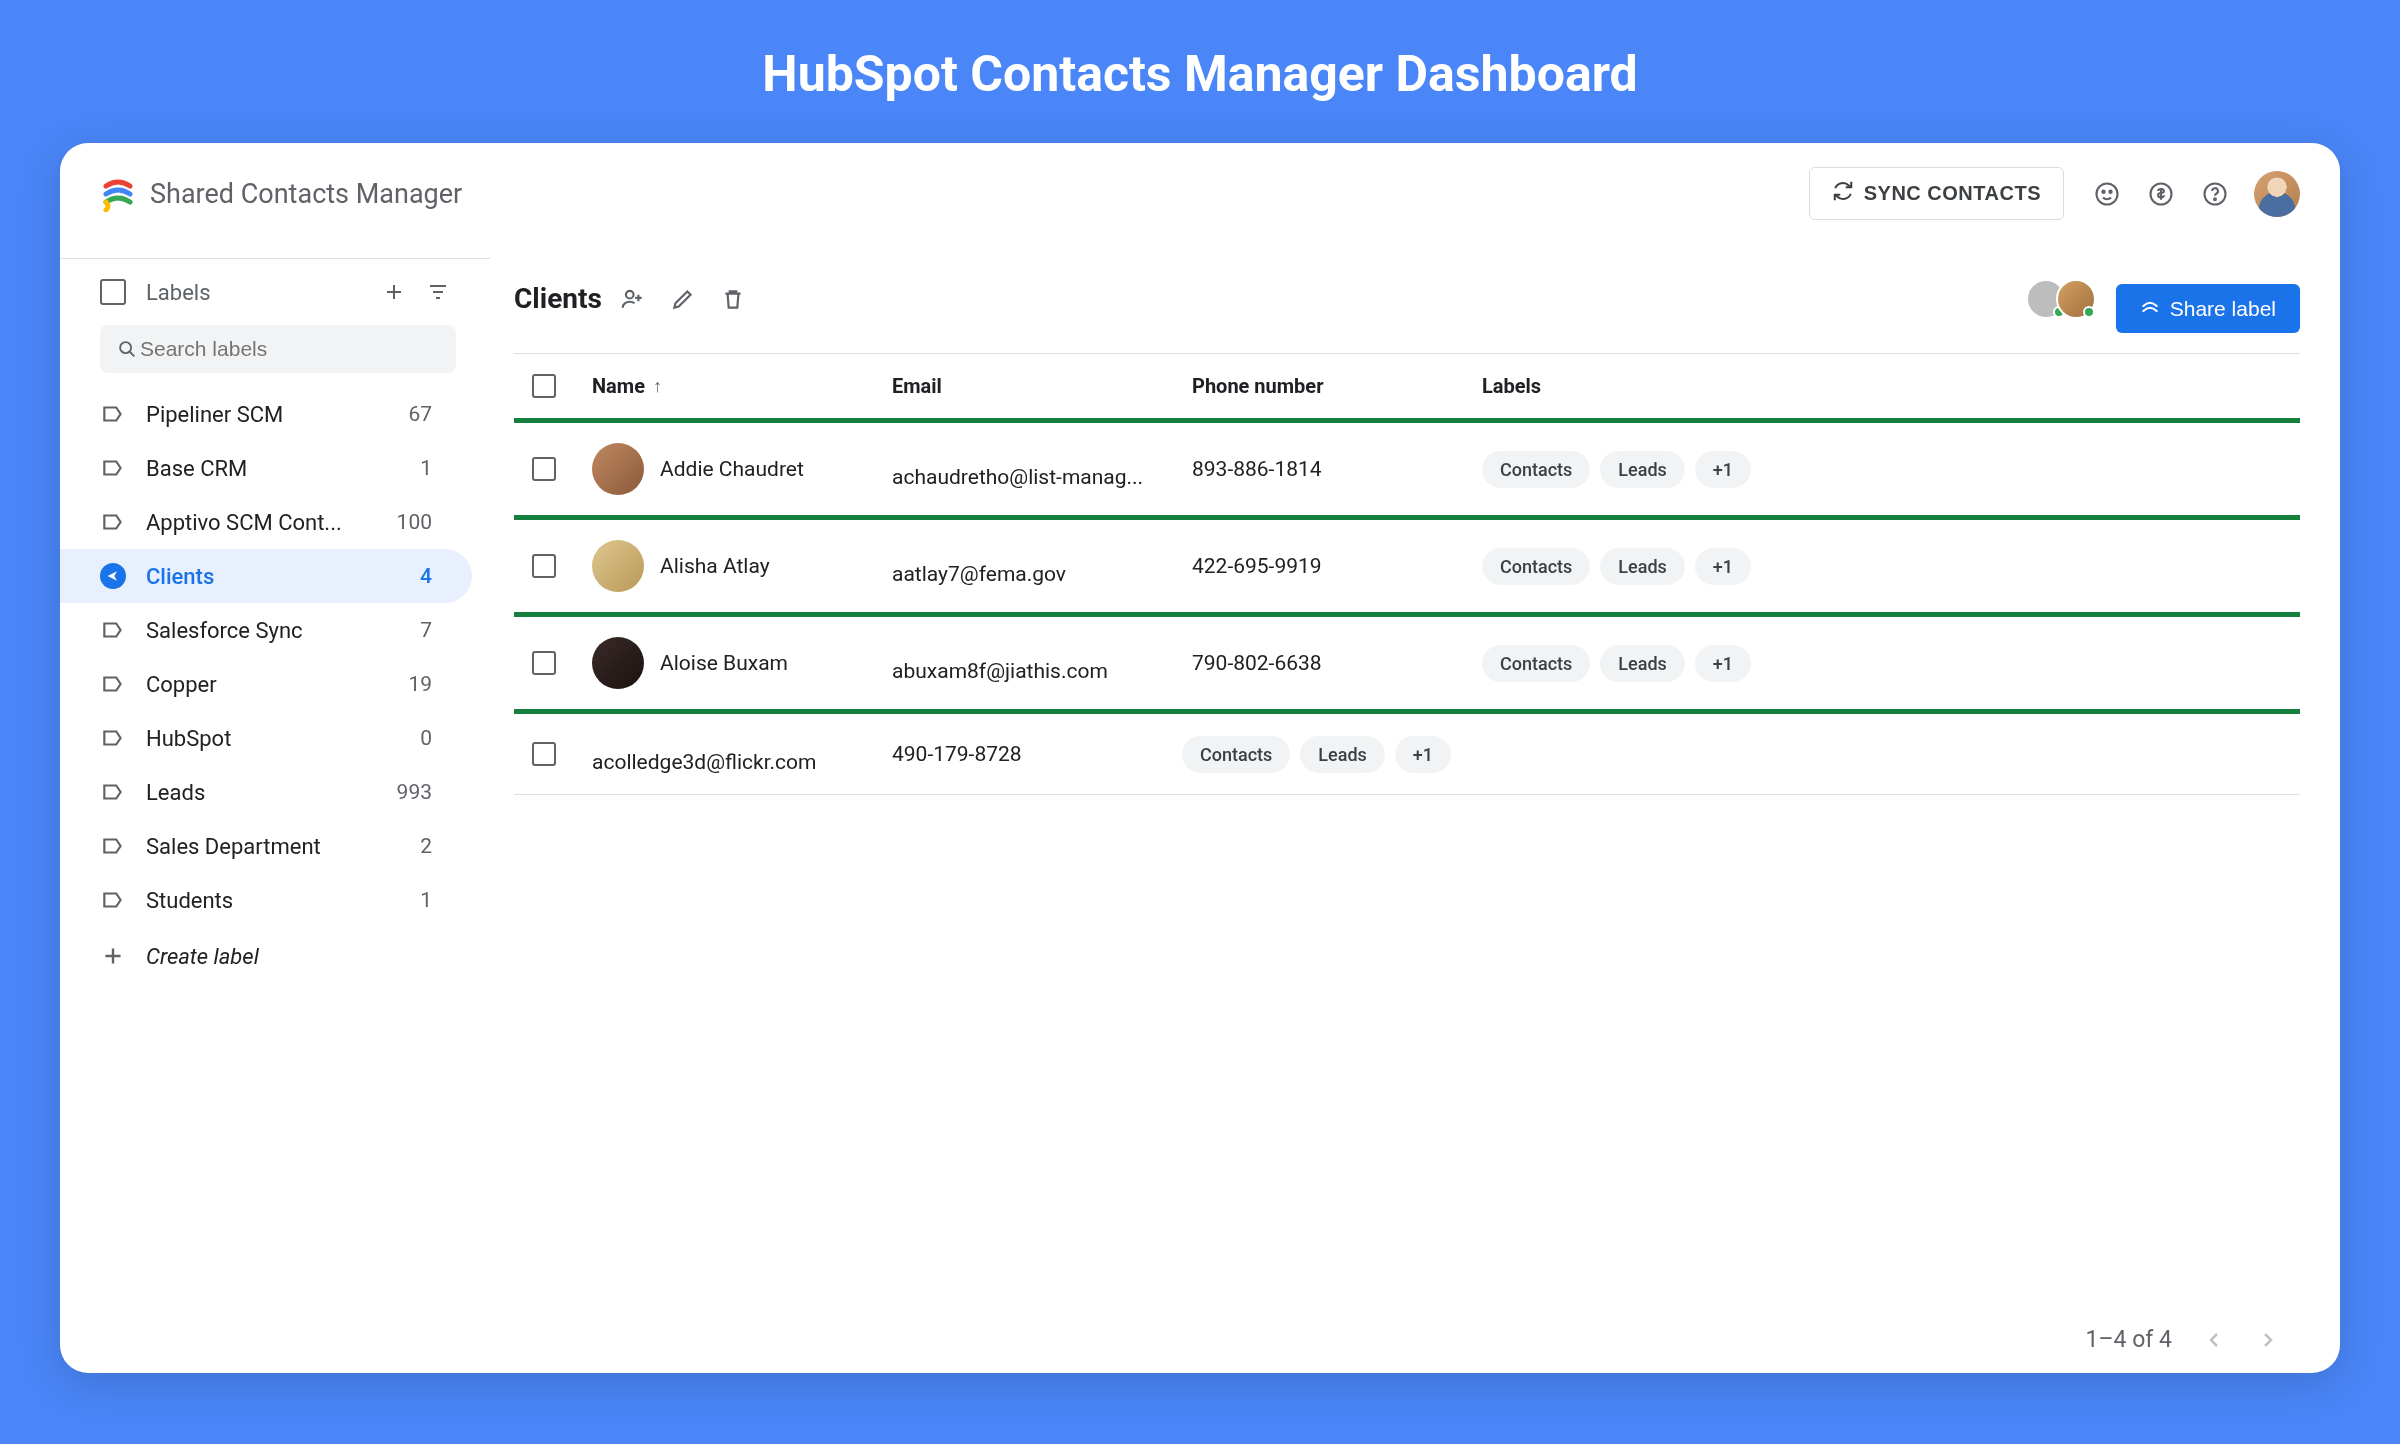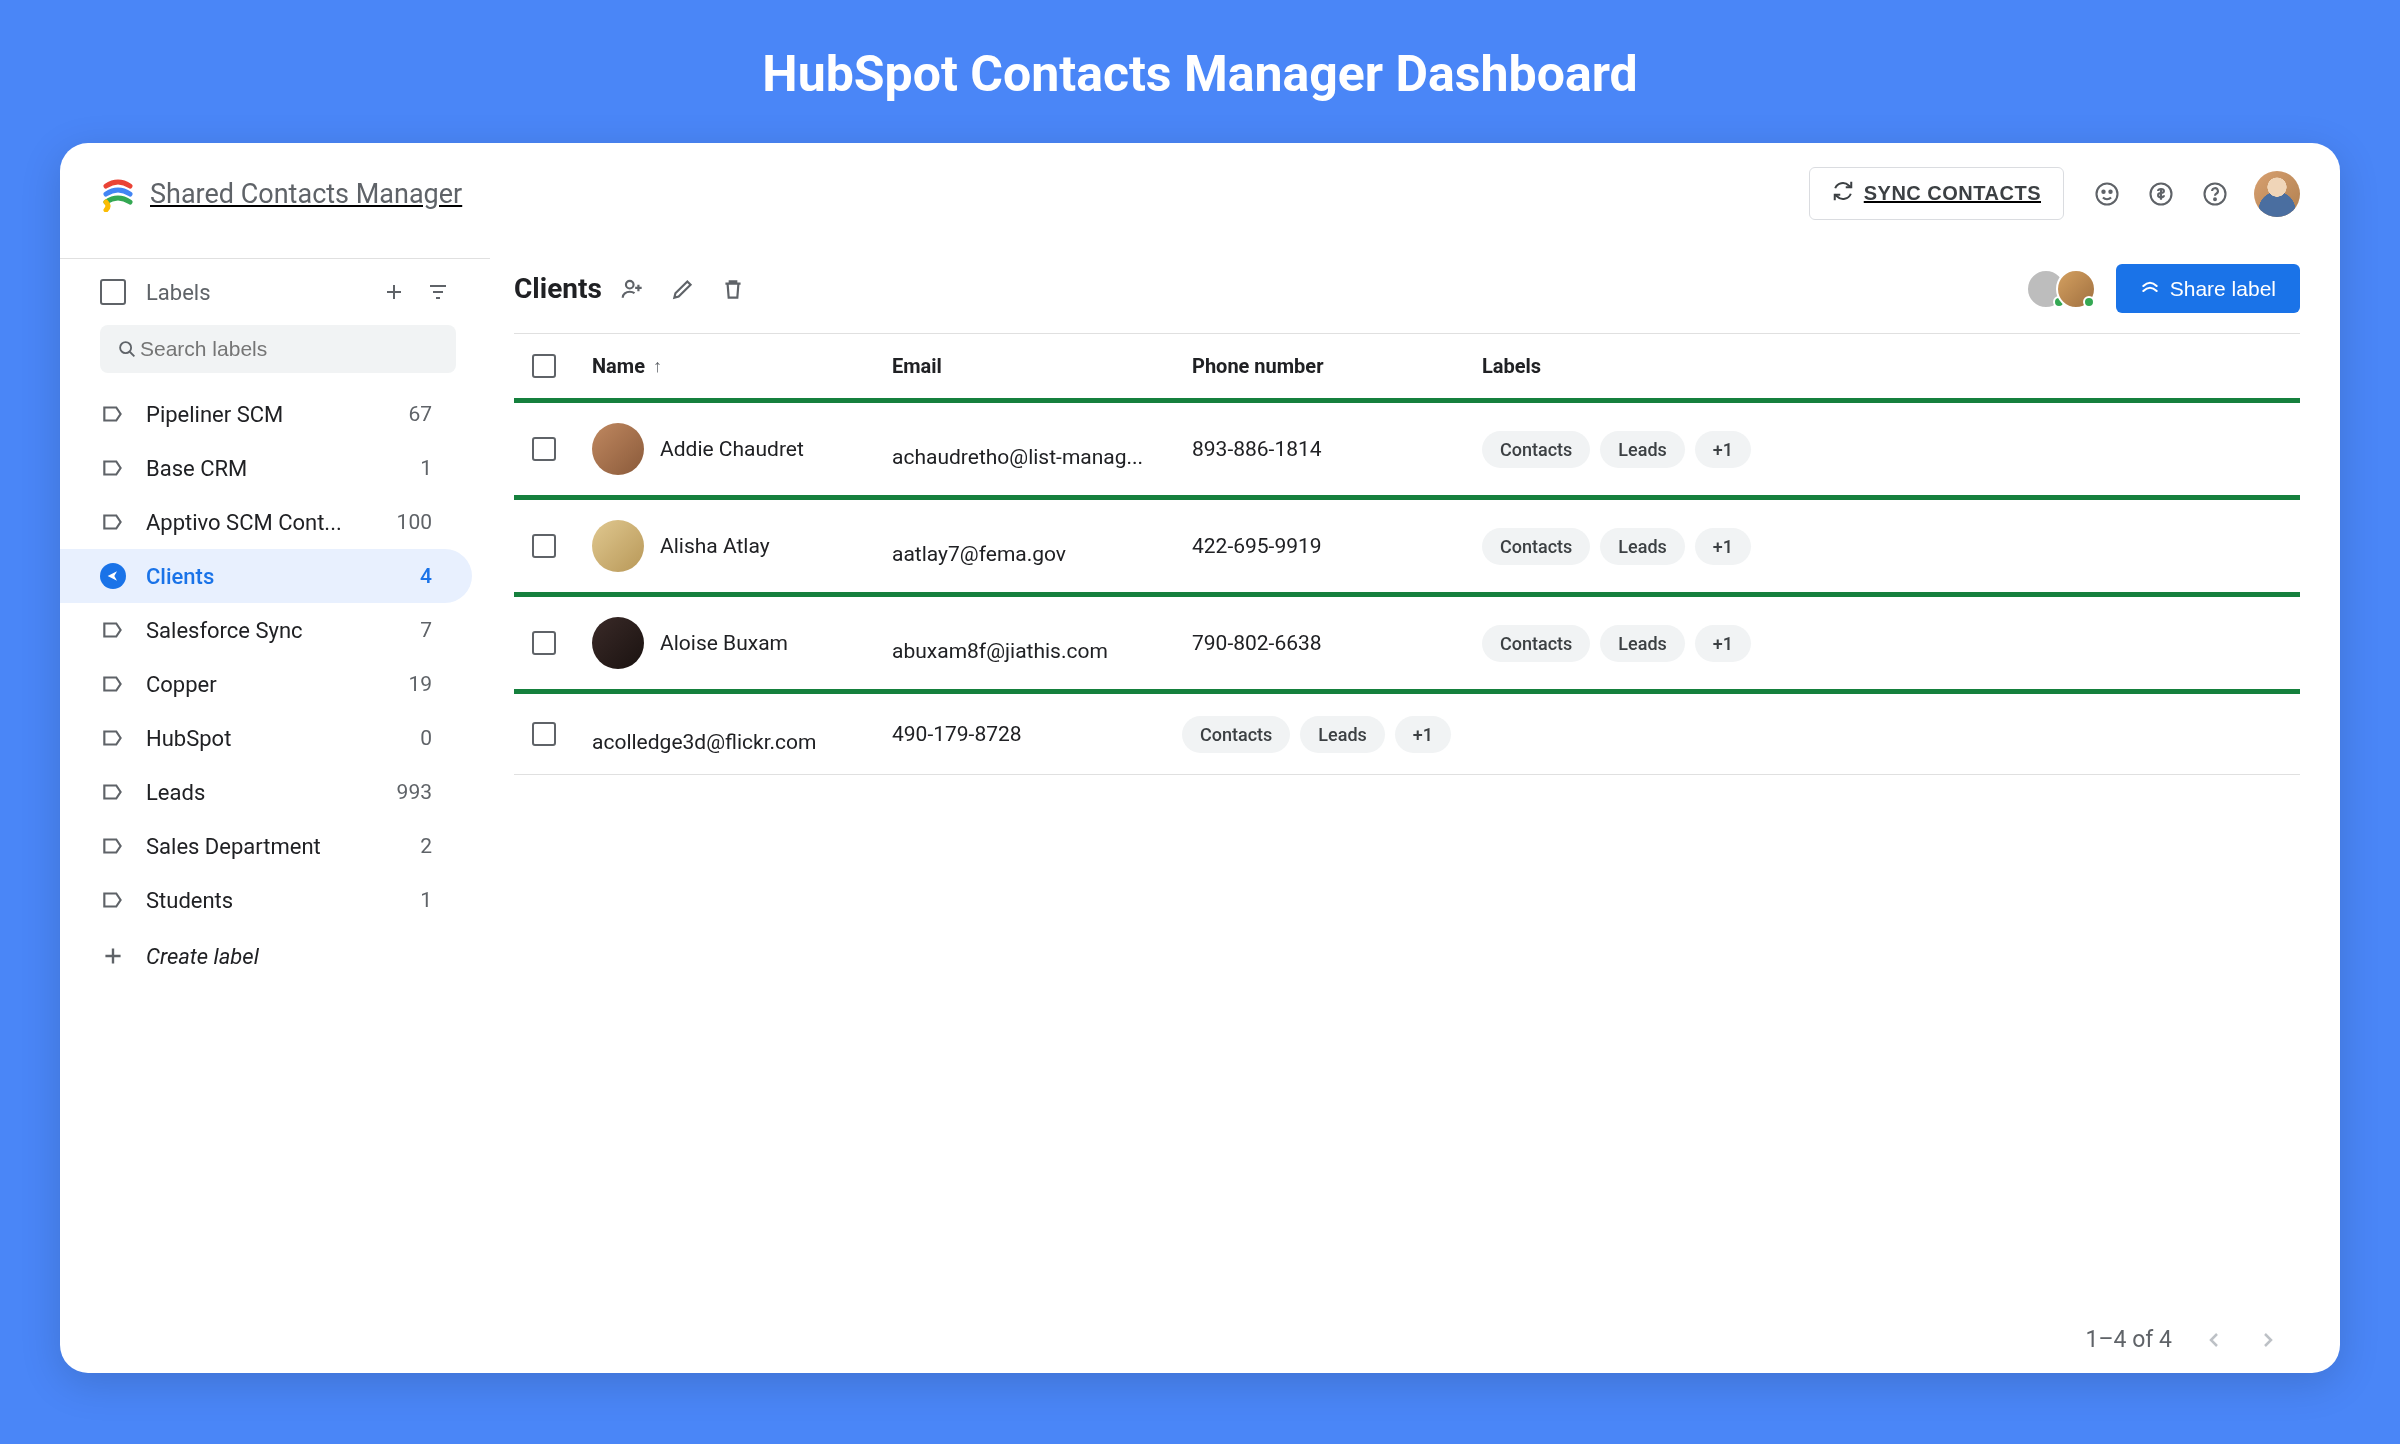--- a/index.html
+++ b/index.html
@@ -25,21 +25,20 @@
   box-shadow: 0 10px 40px rgba(0,0,0,0.15);
   display: flex;
   flex-direction: column;
   overflow: hidden;
 }
 .header {
   display: flex;
   align-items: center;
   padding: 24px 40px;
   border-bottom: none;
-  text-decoration: underline;
 }
 .logo-wrap { display: flex; align-items: center; gap: 14px; }
 .logo-icon { width: 36px; height: 36px; position: relative; }
 .logo-icon svg { width: 100%; height: 100%; }
 .brand-name { font-size: 27px; color: #5f6368; font-weight: 400; }
 .header-spacer { flex: 1; }
 .sync-btn {
   display: flex; align-items: center; gap: 10px;
   border: 1.5px solid #dadce0; border-radius: 6px;
   padding: 12px 22px; font-size: 20px; font-weight: 700;
@@ -127,21 +126,21 @@
   margin-left: -10px; position:relative;
 }
 .shared-avatars .sa:first-child{margin-left:0;}
 .shared-avatars .sa .dot{
   position:absolute; bottom:-1px; right:-1px; width:12px;height:12px;
   background:#34a853; border-radius:50%; border:2px solid #fff;
 }
 .share-btn {
   display:flex; align-items:center; gap:10px;
   background:#1a73e8; color:#fff; border:none; border-radius:6px;
-  padding: 12px 24px; font-size: 21px; font-weight:500; cursor:pointer;
+  padding: 12px 24px; font-size: 21px; font-weight:500; cursor:pointer;margin-top:20px;
 }
 
 .table-divider { height:1px; background:#e0e0e0; }
 .table-head {
   display:flex; align-items:center; padding: 20px 0 20px 18px;
   font-size: 20px; font-weight:700; color:#202124;
 }
 .col-chk { width: 60px; display:flex; align-items:center; }
 .col-chk .box { width:24px; height:24px; border:2.5px solid #5f6368; border-radius:3px; cursor:pointer; }
 .col-name { width: 300px; display:flex; align-items:center; gap:8px; }

